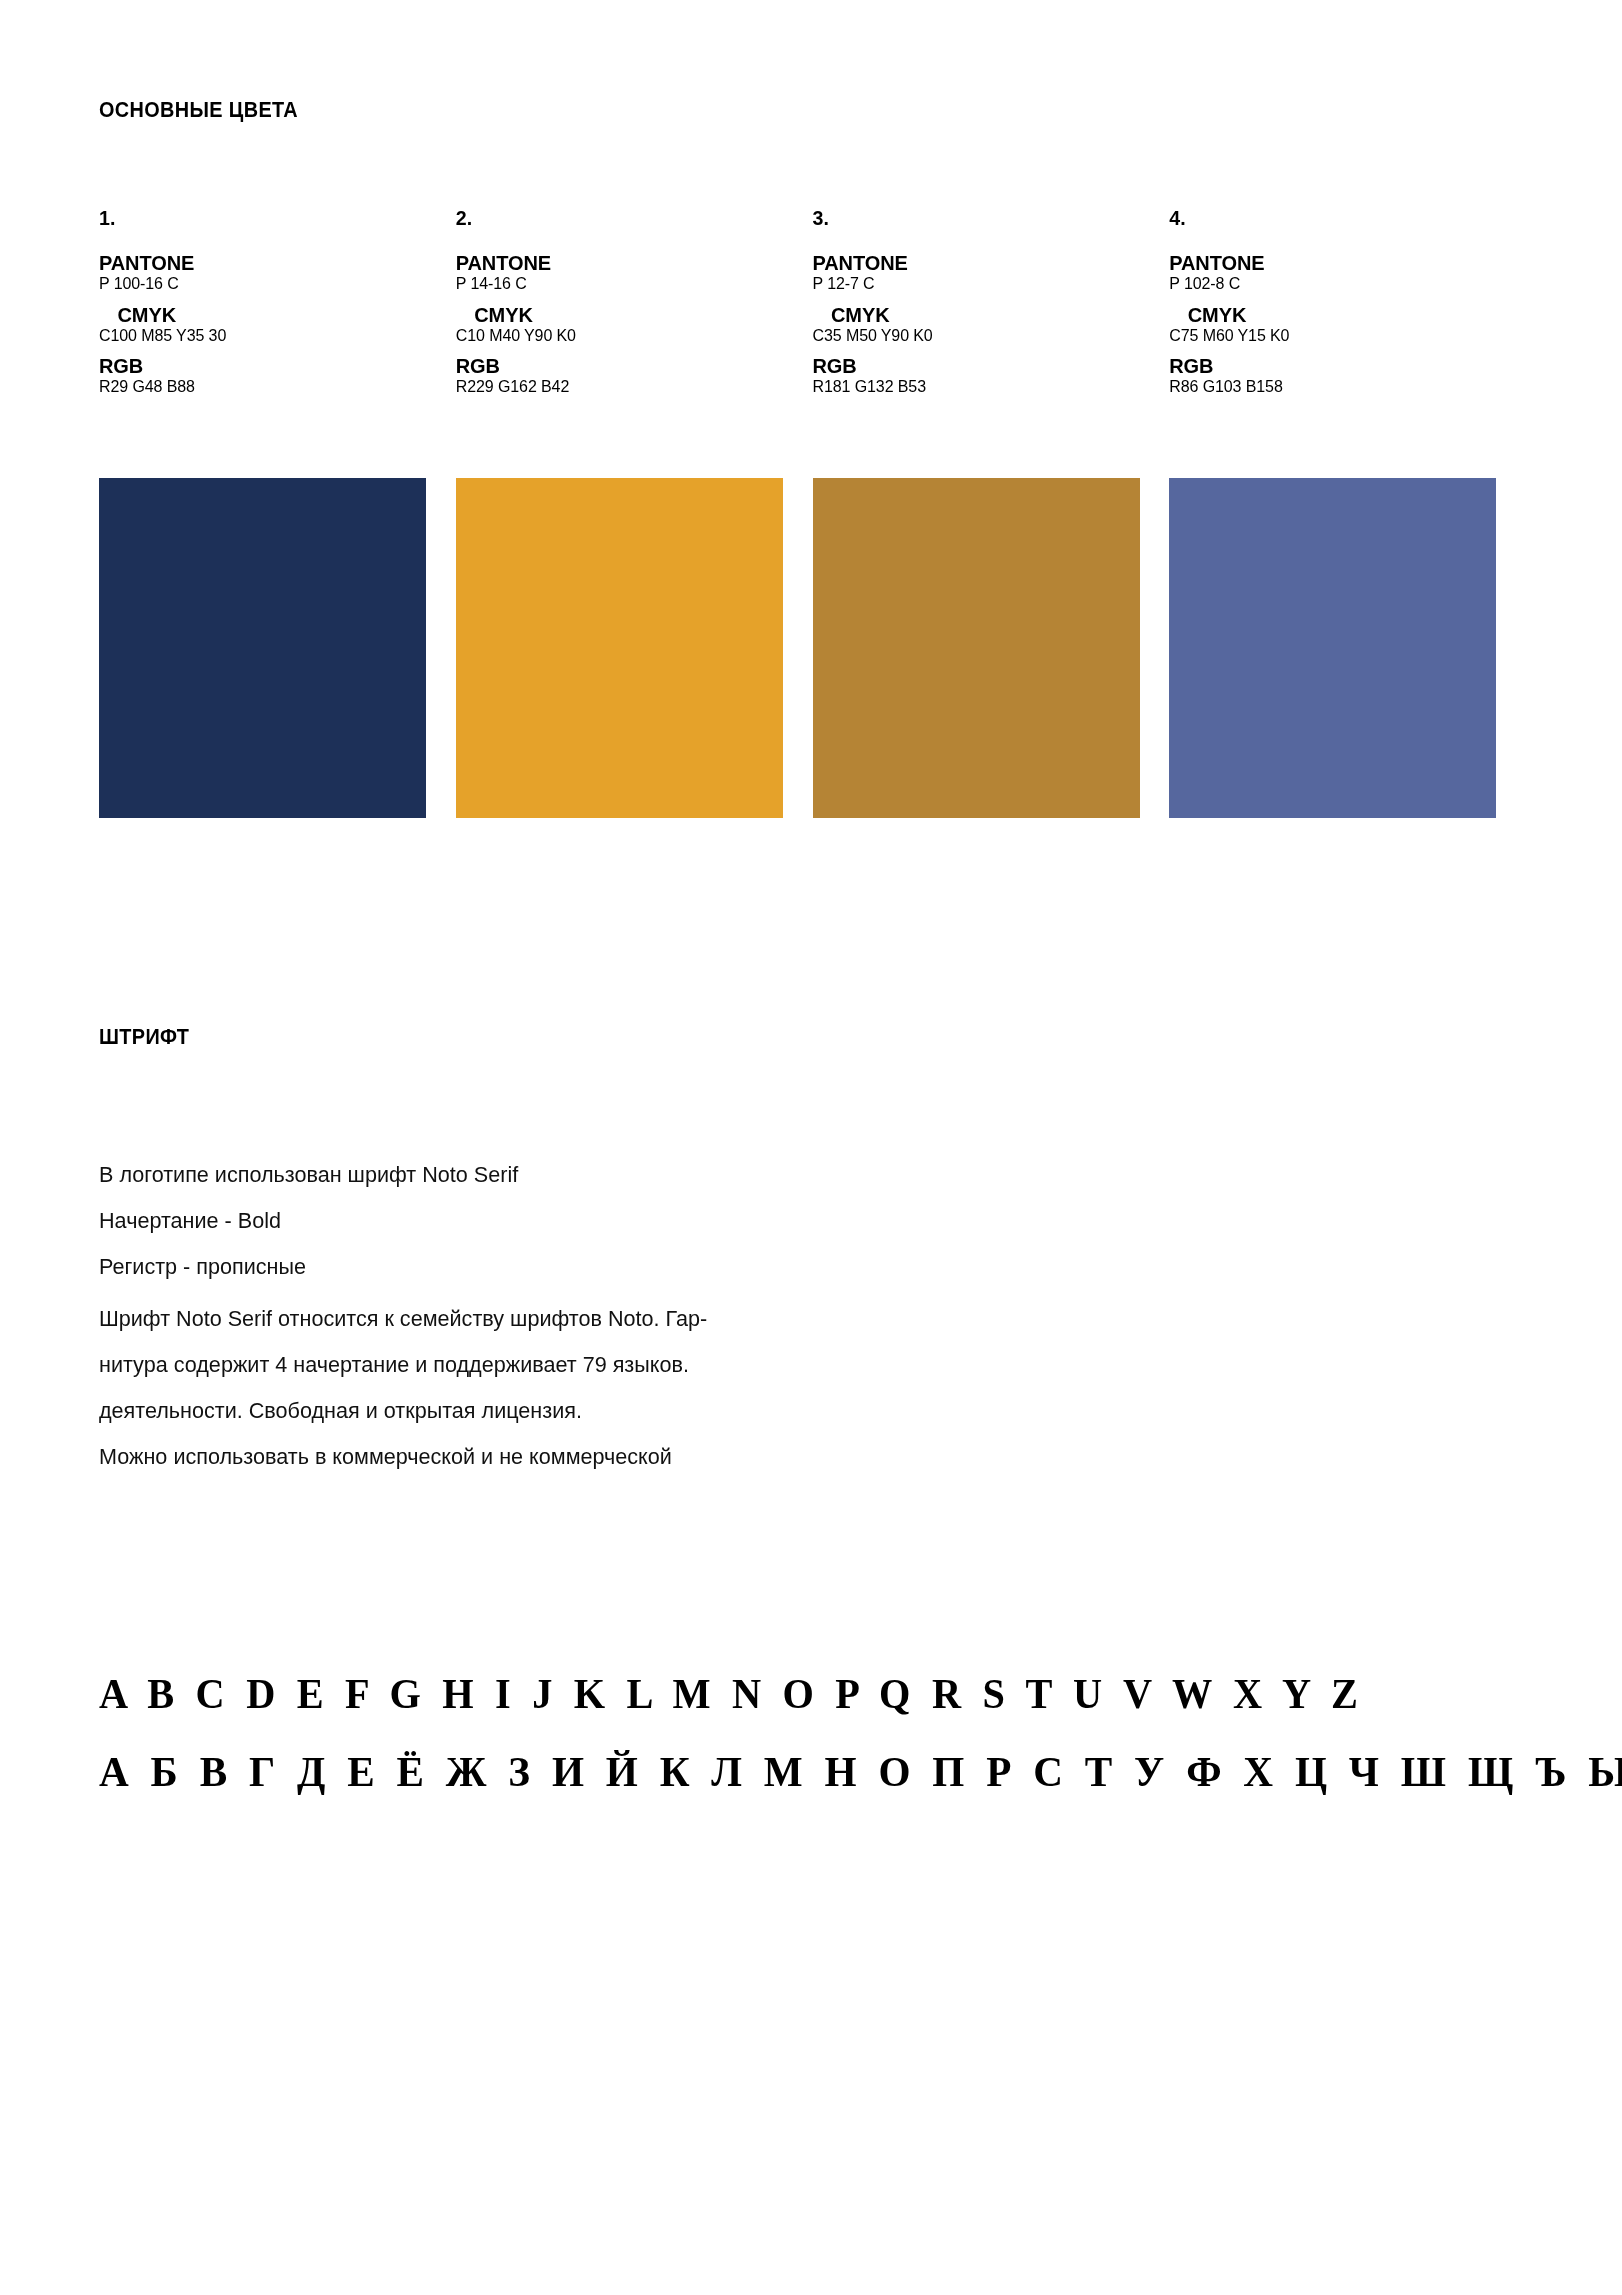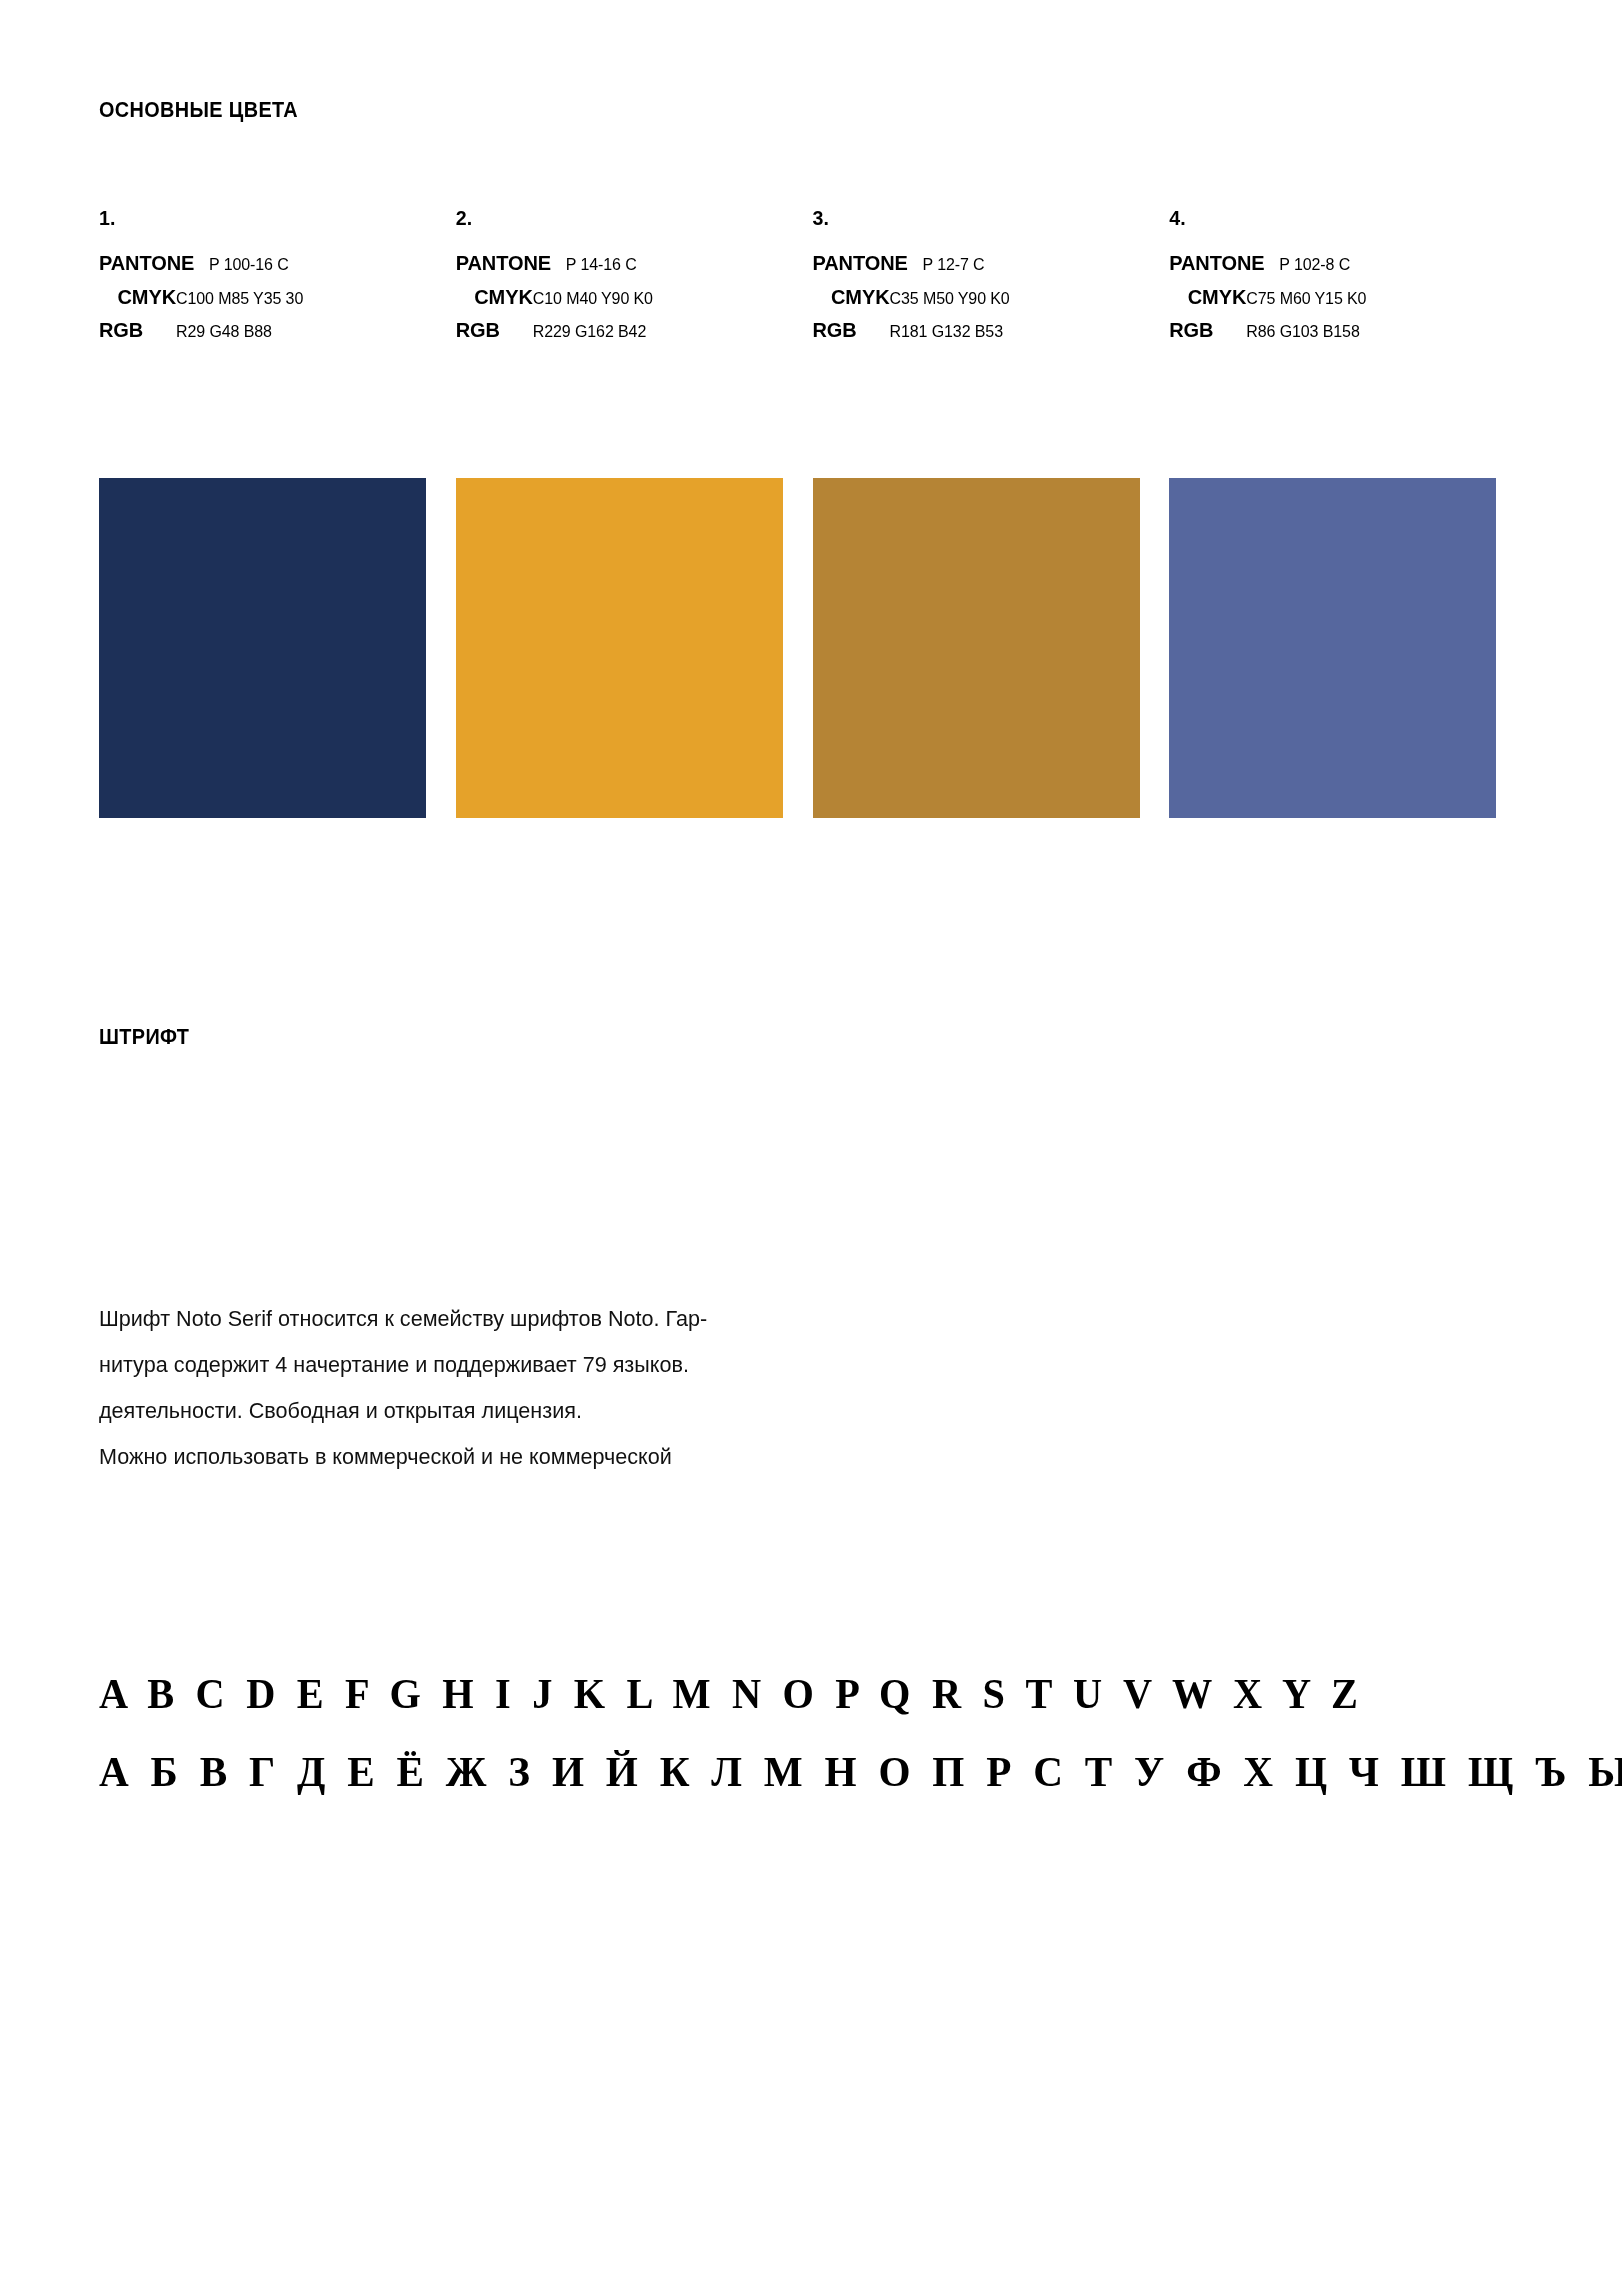--- a/index.html
+++ b/index.html
@@ -57,20 +57,21 @@
     font-weight: bold;
     line-height: 1;
     margin-bottom: 23.6px;
     color: #000;
   }
   .spec-row {
     display: flex;
     align-items: baseline;
     margin-bottom: 10.5px;
     white-space: nowrap;
+    flex-direction: column;
   }
   .spec-key {
     font-size: 20px;
     font-weight: bold;
     color: #000;
     letter-spacing: -0.1px;
   }
   .spec-key.k-pantone { width: 110px; }
   .spec-key.k-cmyk    { width: 77px; text-align: right; }
   .spec-key.k-rgb     { width: 77px; }
@@ -217,20 +218,25 @@
     <div class="swatch-cell">
       <div class="swatch-chip" style="background-color: rgb(181, 132, 53);"></div>
     </div>
     <div class="swatch-cell">
       <div class="swatch-chip" style="background-color: rgb(86, 103, 158);"></div>
     </div>
   </div>
 
   <div class="section-heading" id="heading-font">ШТРИФТ</div>
 
+  <div class="copy-block" id="copy-logo">
+    <div class="copy-line">В логотипе использован шрифт Noto Serif</div>
+    <div class="copy-line">Начертание - Bold</div>
+    <div class="copy-line">Регистр - прописные</div>
+  </div>
 
   <div class="copy-block" id="copy-family">
     <div class="copy-line">Шрифт Noto Serif относится к семейству шрифтов Noto. Гар-</div>
     <div class="copy-line">нитура содержит 4 начертание и поддерживает 79 языков.</div>
     <div class="copy-line">деятельности. Свободная и открытая лицензия.</div>
     <div class="copy-line">Можно использовать в коммерческой и не коммерческой</div>
   </div>
 
   <div class="specimen" id="specimen-latin">A B C D E F G H I J K L M N O P Q R S T U V W X Y Z</div>
 

